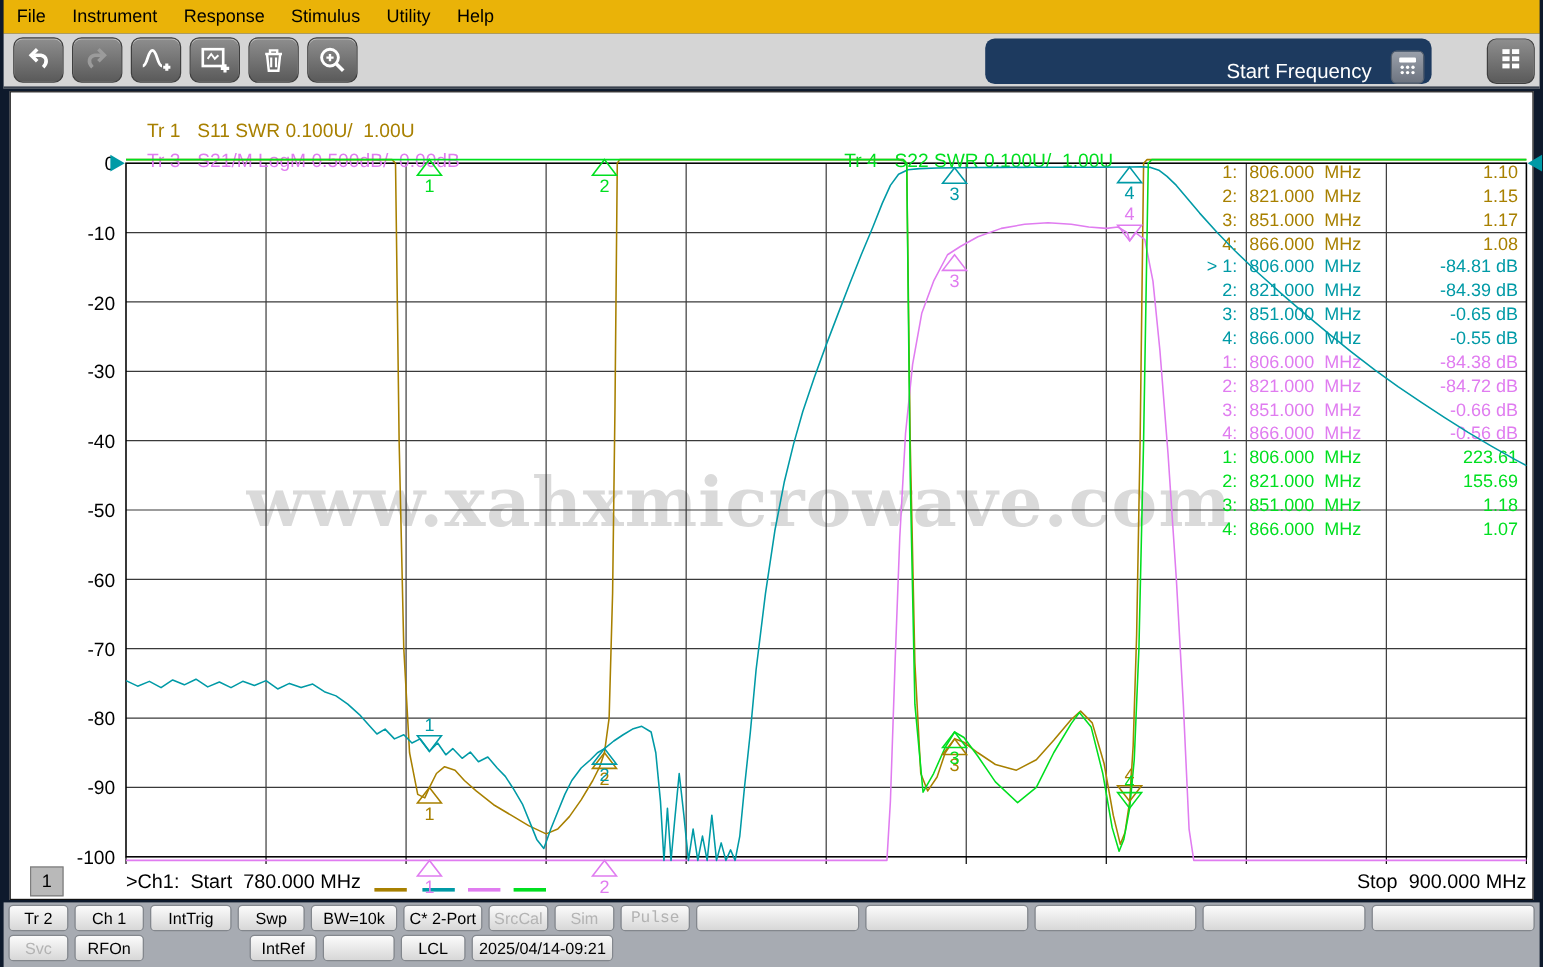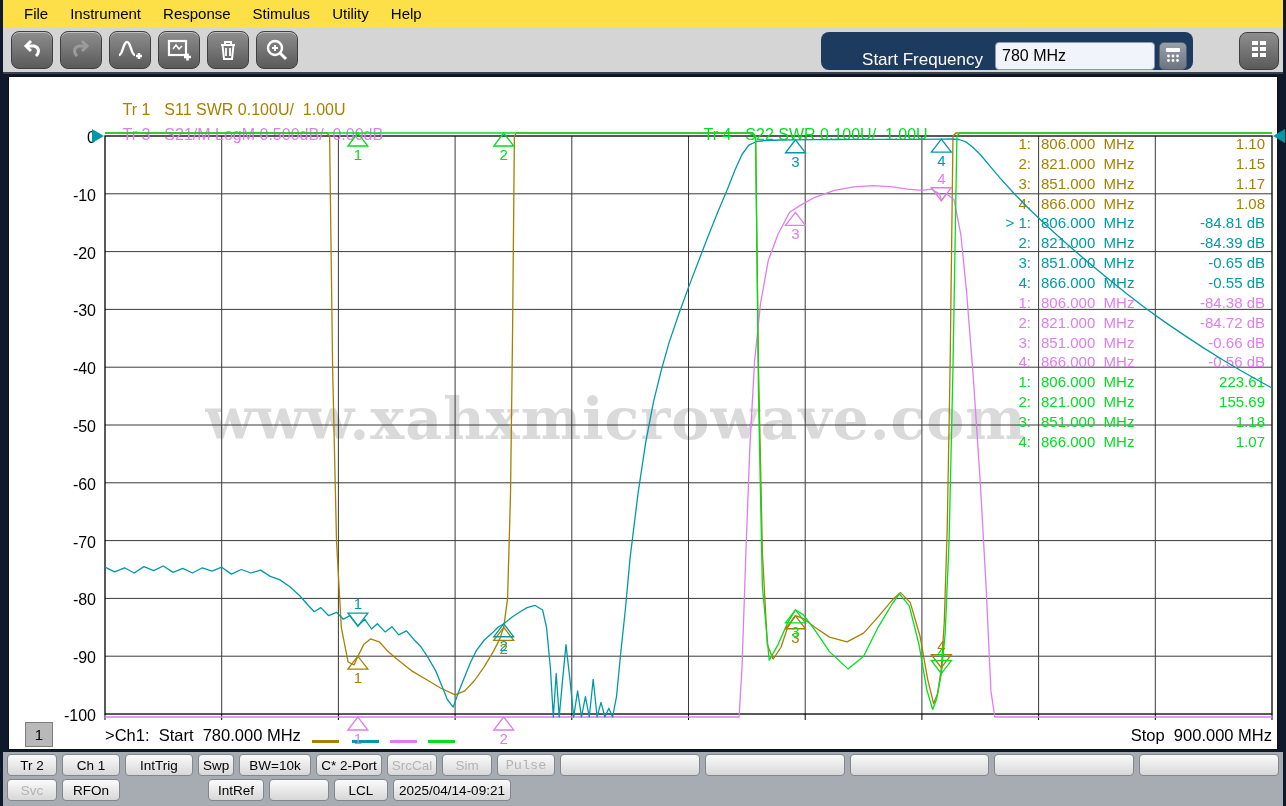--- a/index.html
+++ b/index.html
@@ -1,20 +1,20 @@
 <!DOCTYPE html>
 <html><head>
 <meta charset="utf-8">
 <style>
   html,body{margin:0;padding:0;background:#0e1a2c;}
   #app{position:relative;width:1286px;height:806px;background:#0e1a2c;overflow:hidden;
        font-family:"Liberation Sans",sans-serif;-webkit-font-smoothing:antialiased;}
   
-  #menubar{position:absolute;left:3px;top:0;width:1280px;height:28px;background:#fde047;
-           display:flex;align-items:center;padding-left:10px;box-sizing:border-box;}
+  #menubar{position:absolute;left:3px;top:0;width:1280px;height:28px;background:#eab308;
+           display:flex;align-items:center;box-sizing:border-box;}
   .menu-item{font-size:15px;color:#000;padding:0 11px;line-height:28px;cursor:default;}
   
   #toolbar{position:absolute;left:3px;top:28px;width:1280px;height:46px;background:#d5d5d5;
            display:flex;align-items:center;padding-left:8px;box-sizing:border-box;border-bottom:2px solid #39414e;}
   .tbtn{width:42px;height:38px;margin-right:7px;border-radius:8px;border:1px solid #3f3f3f;
         background:linear-gradient(#8e8e8e,#5a5a5a);box-shadow:inset 0 1px 0 #c0c0c0;
         display:flex;align-items:center;justify-content:center;padding:0;}
   .tbtn svg{display:block;}
   #freq-panel{position:absolute;left:818px;top:4px;width:372px;height:38px;background:#1d3a5f;
               border-radius:8px;display:flex;align-items:flex-end;justify-content:flex-end;padding-right:6px;box-sizing:border-box;}
@@ -118,21 +118,20 @@
       <span>
           <svg width="26" height="26" viewBox="0 0 26 26">
             <circle cx="11" cy="11" r="7" fill="none" stroke="#fff" stroke-width="2.4"></circle>
             <path d="M8 11 h6 M11 8 v6" stroke="#fff" stroke-width="2"></path>
             <path d="M16 16 L22 22" stroke="#fff" stroke-width="3"></path>
           </svg>
         </span>
     </button>
     <div id="freq-panel">
       <span id="freq-label">Start Frequency</span>
-      <input id="freq-input" value="780 MHz" style="">
       <button id="keypad-btn">
         <span><svg width="18" height="18" viewBox="0 0 18 18">
               <rect x="2" y="2" width="14" height="4" rx="1" fill="#fff"></rect>
               <g fill="#fff">
                 <circle cx="4.5" cy="10" r="1.4"></circle>
                 <circle cx="9" cy="10" r="1.4"></circle>
                 <circle cx="13.5" cy="10" r="1.4"></circle>
                 <circle cx="4.5" cy="14.5" r="1.4"></circle>
                 <circle cx="9" cy="14.5" r="1.4"></circle>
                 <circle cx="13.5" cy="14.5" r="1.4"></circle>
@@ -277,21 +276,21 @@
 
   <div id="chanbox">1</div>
   <div id="chanline">&gt;Ch1:  Start  780.000 MHz</div>
   <div id="stoplab">Stop  900.000 MHz</div>
 
   <div id="statusstrip">
     <div class="skrow" id="skrow1">
         <button class="skbtn" style="width: 50px;">Tr 2</button>
         <button class="skbtn" style="width: 58px;">Ch 1</button>
         <button class="skbtn" style="width: 68px;">IntTrig</button>
-        <button class="skbtn" style="width: 36px;">Swp</button>
+        <button class="skbtn" style="width: 56px;">Swp</button>
         <button class="skbtn" style="width: 72px;">BW=10k</button>
         <button class="skbtn" style="width: 66px;">C* 2-Port</button>
         <button class="skbtn disabled" style="width: 50px;">SrcCal</button>
         <button class="skbtn disabled" style="width: 50px;">Sim</button>
         <button class="skbtn disabled" style="width: 58px; font-family: Liberation Mono, monospace;">Pulse</button>
         <button class="skbtn disabled" style="flex: 1 1 0%;"></button>
         <button class="skbtn disabled" style="flex: 1 1 0%;"></button>
         <button class="skbtn disabled" style="flex: 1 1 0%;"></button>
         <button class="skbtn disabled" style="flex: 1 1 0%;"></button>
         <button class="skbtn disabled" style="flex: 1 1 0%;"></button>

